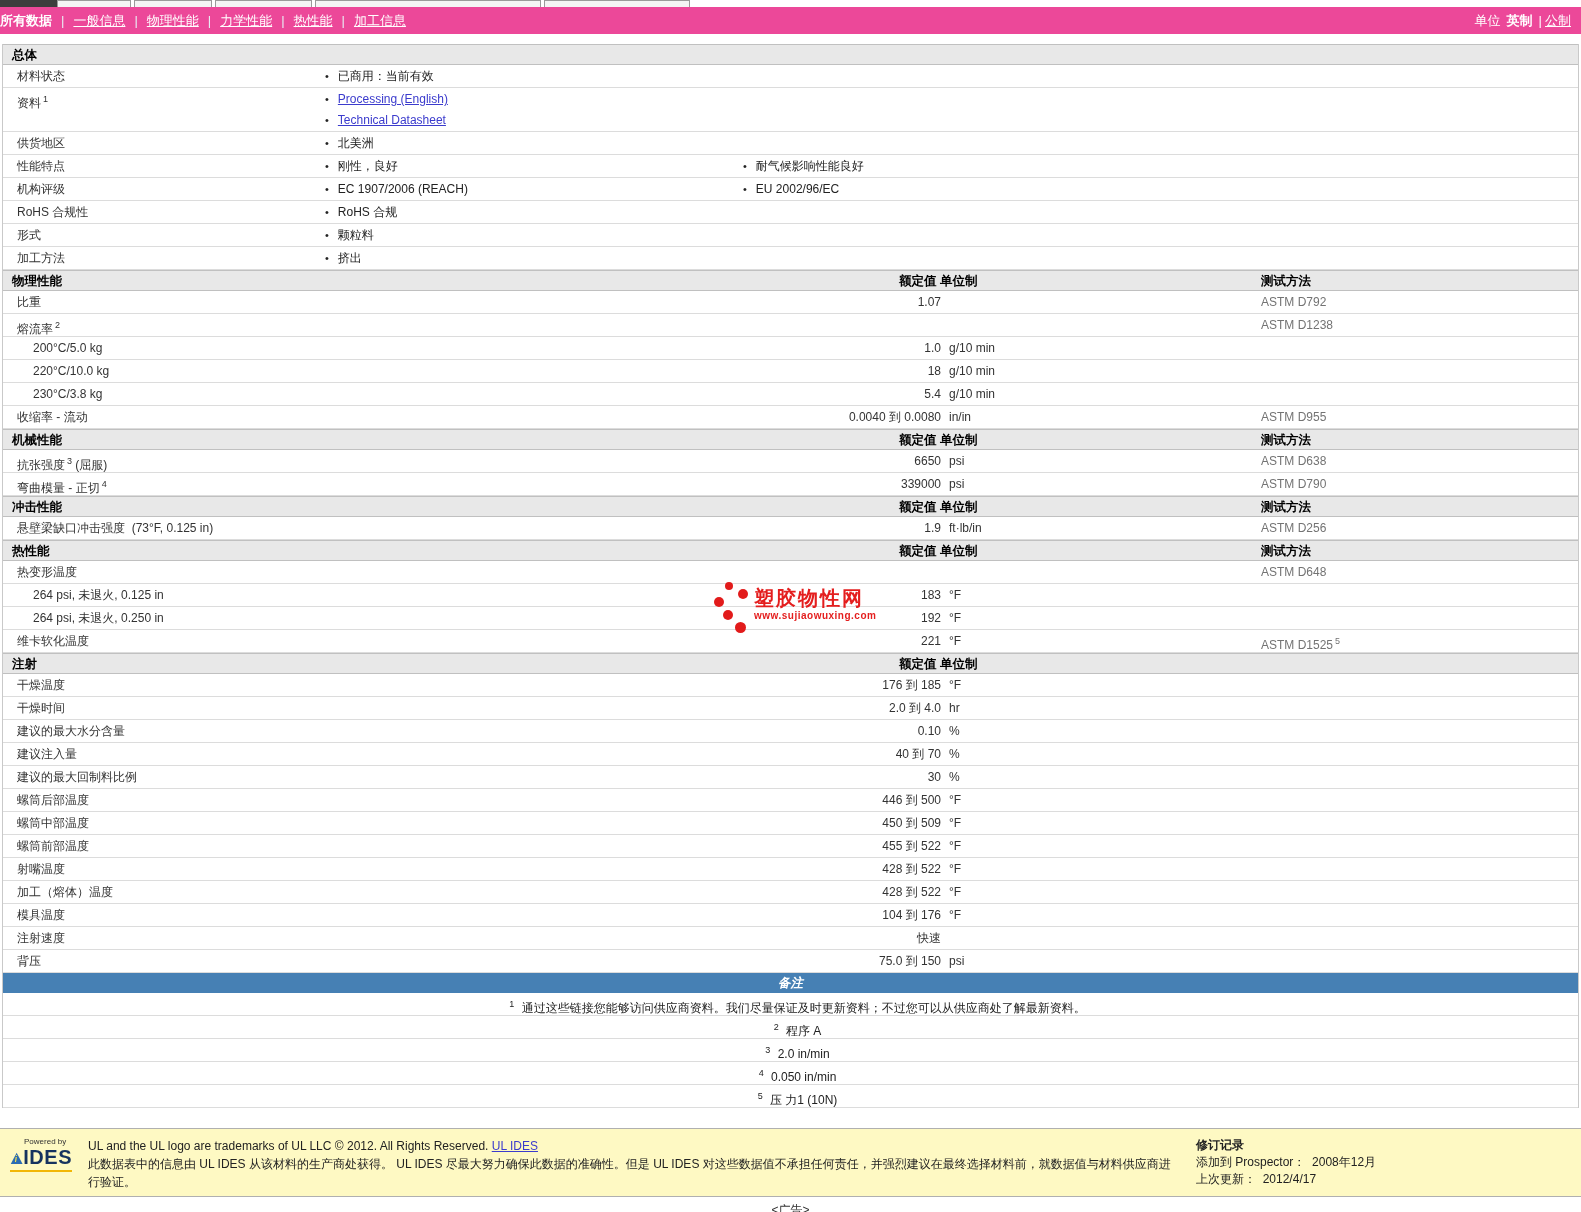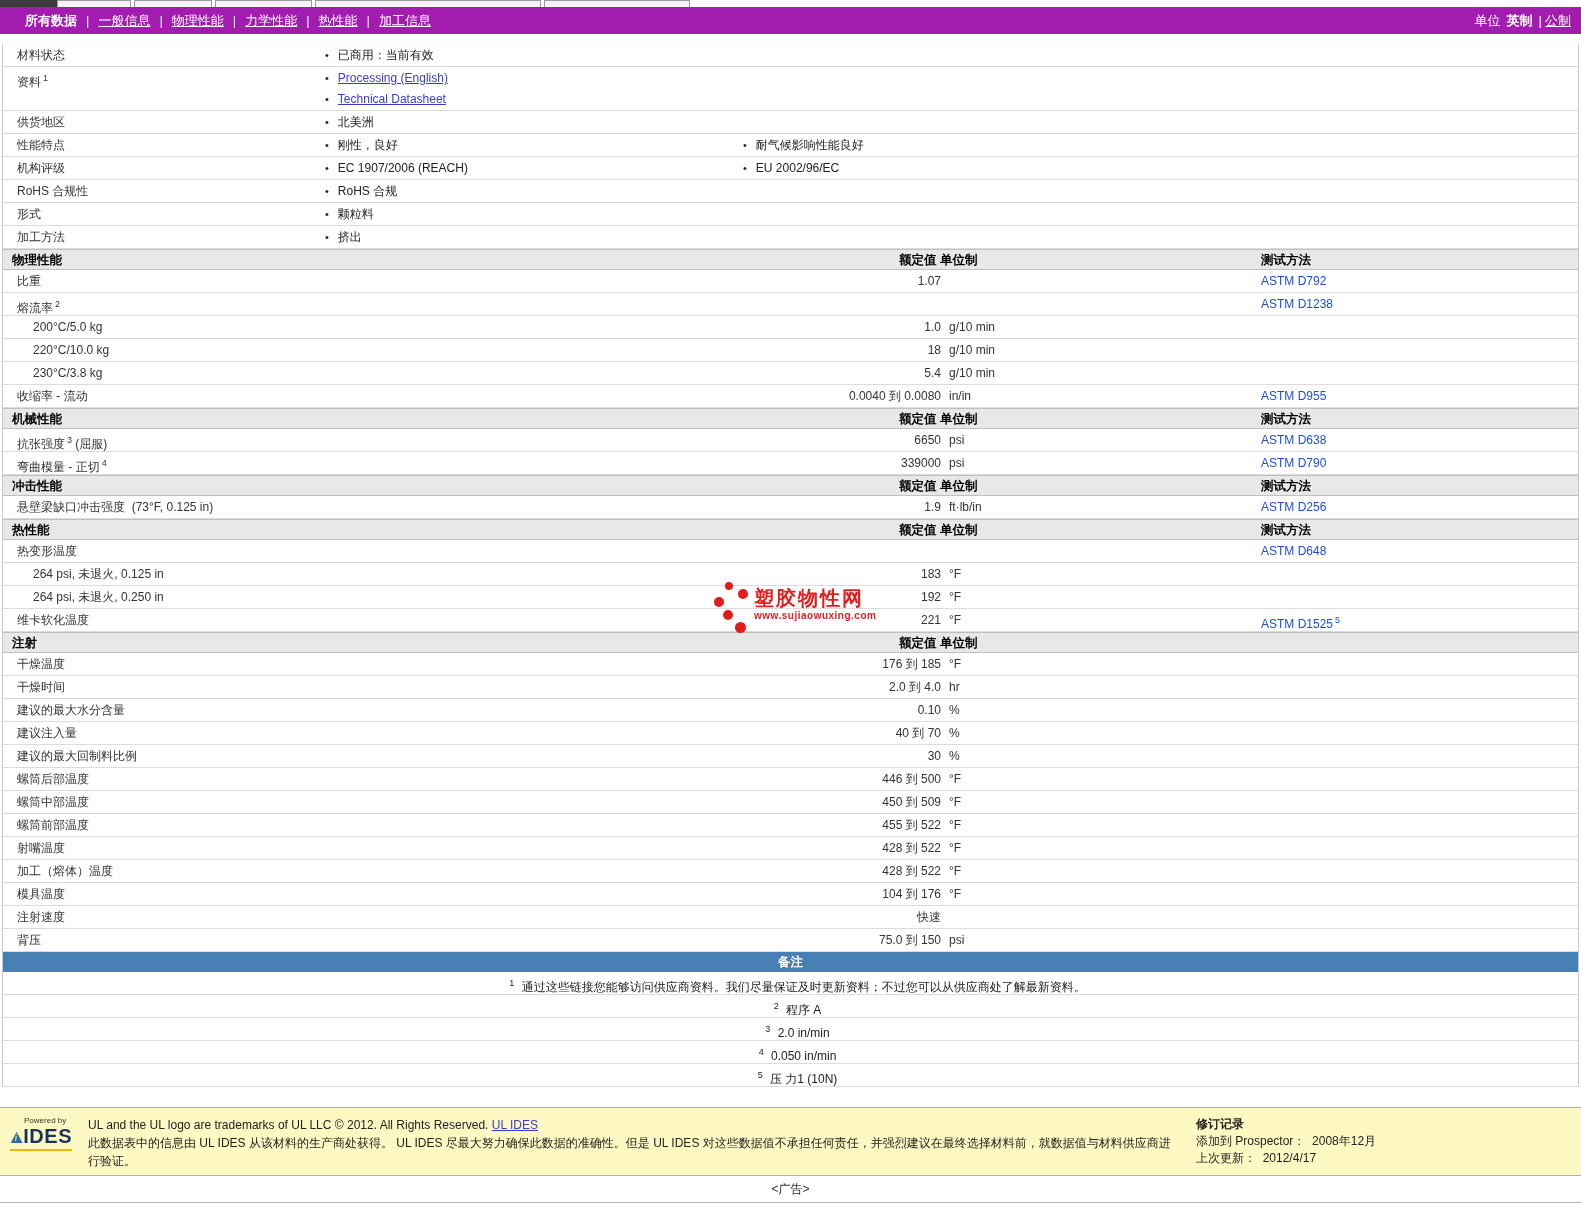--- a/index.html
+++ b/index.html
@@ -10,21 +10,21 @@
     background: #fff;
   }
   .page { width: 1581px; height: 1212px; position: relative; background: #fff; overflow: hidden; }
 
   
   .stub-row { position: relative; height: 7px; background: #fff; }
   .stub { position: absolute; top: 0; height: 7px; background: #f4f4f4; border: 1px solid #9a9a9a; border-bottom: none; }
   .stub.dark { background: #3d3d3d; border-color: #3d3d3d; }
 
   
-  .navbar { position: relative; height: 27px; background: #a21caf; color: #fff; line-height: 27px; padding-left: 25px; font-size: 13px; }
+  .navbar { position: relative; height: 27px; background: #ec4899; color: #fff; line-height: 27px; font-size: 13px; }
   .nav-tab { cursor: pointer; }
   .nav-tab.active { font-weight: bold; }
   .nav-tab.link { text-decoration: underline; }
   .nav-sep { margin: 0 9px; color: #e8eef5; }
   .nav-units { position: absolute; right: 10px; top: 0; }
   .nav-units .units-label { margin-right: 6px; }
   .nav-units .unit-current { font-weight: bold; }
   .nav-units .unit-sep { margin: 0 3px 0 6px; }
   .nav-units .unit-alt { text-decoration: underline; cursor: pointer; }
 
@@ -35,31 +35,31 @@
   .col-value-label { position: absolute; left: 896px; }
   .col-method-label { position: absolute; left: 1258px; }
 
   .row { position: relative; height: 23px; border-bottom: 1px solid #dcdcdc; background: #fff; }
   .lab { display: inline-block; padding-left: 14px; line-height: 23px; color: #333; white-space: pre; }
   .lab.indent { padding-left: 30px; }
   sup { font-size: 9px; margin-left: 2px; }
 
   .cell-value { position: absolute; left: 720px; width: 218px; text-align: right; line-height: 23px; top: 0; color: #333; }
   .cell-unit  { position: absolute; left: 946px; line-height: 23px; top: 0; color: #333; }
-  .cell-method{ position: absolute; left: 1258px; line-height: 23px; top: 0; color: #1d4ed8; }
+  .cell-method{ position: absolute; left: 1258px; line-height: 23px; top: 0; color: #737373; }
 
   .bullet-item { position: absolute; line-height: 20px; white-space: nowrap; }
   .bullet-item.bcol1 { left: 322px; }
   .bullet-item.bcol2 { left: 740px; }
   .dot { margin-right: 9px; font-size: 11px; }
   .btext { color: #222; }
   .blink { color: #3b3bcd; text-decoration: underline; cursor: pointer; }
 
   
-  .notes-bar { height: 20px; line-height: 20px; background: #4680b4; color: #fff; font-weight: bold; text-align: center; font-size: 12.5px; }
+  .notes-bar { height: 20px; line-height: 20px; background: #4680b4; color: #fff; font-weight: bold; text-align: center; font-size: 12.5px; font-style: italic; }
   .note-row { position: relative; height: 23px; line-height: 23px; border-bottom: 1px solid #dcdcdc; padding-left: 14px; color: #222; text-align: center; }
   .note-row sup { margin-right: 4px; margin-left: 0; }
 
   
   .footer-band { margin-top: 20px; border-top: 1px solid #b0b0b0; border-bottom: 1px solid #b0b0b0; position: relative; height: 69px; background: #fef9c3; }
   .ides-logo { position: absolute; left: 10px; top: 8px; width: 70px; }
   .powered { font-size: 8px; color: #333; display: block; margin-left: 14px; }
   .brand-row { display: flex; align-items: center; border-bottom: 2px solid #f2b705; padding-bottom: 1px; width: 62px; }
   .brand { font-weight: bold; font-size: 20px; color: #16335f; letter-spacing: 0.5px; }
   .footer-text { margin-left: 88px; padding-top: 8px; width: 1090px; line-height: 18px; color: #222; }
@@ -94,20 +94,21 @@
 
   <div class="navbar">
     <span><span class="nav-tab active">所有数据</span><span class="nav-sep">|</span><span class="nav-tab link">一般信息</span><span class="nav-sep">|</span><span class="nav-tab link">物理性能</span><span class="nav-sep">|</span><span class="nav-tab link">力学性能</span><span class="nav-sep">|</span><span class="nav-tab link">热性能</span><span class="nav-sep">|</span><span class="nav-tab link">加工信息</span></span>
     <span class="nav-units">
       <span class="units-label">单位</span><span class="unit-current">英制</span><span class="unit-sep">|</span><span class="unit-alt">公制</span>
     </span>
   </div>
 
   <div class="table-wrap">
     <div>
+        <div class="sec-header"><span class="sec-title">总体</span></div>
         <div class="row"><span class="lab">材料状态</span><div class="bullet-item bcol1" style="top: 1px; text-align: center;"><span class="dot">•</span><span class="btext">已商用：当前有效</span></div></div>
         <div class="row" style="height: 44px;"><span class="lab">资料<sup>1</sup></span><div class="bullet-item bcol1" style="top: 1px;"><span class="dot">•</span><span class="blink">Processing (English)</span></div><div class="bullet-item bcol1" style="top: 22px;"><span class="dot">•</span><span class="blink">Technical Datasheet</span></div></div>
         <div class="row"><span class="lab">供货地区</span><div class="bullet-item bcol1" style="top: 1px;"><span class="dot">•</span><span class="btext">北美洲</span></div></div>
         <div class="row"><span class="lab">性能特点</span><div class="bullet-item bcol1" style="top: 1px;"><span class="dot">•</span><span class="btext">刚性，良好</span></div><div class="bullet-item bcol2" style="top: 1px;"><span class="dot">•</span><span class="btext">耐气候影响性能良好</span></div></div>
         <div class="row"><span class="lab">机构评级</span><div class="bullet-item bcol1" style="top: 1px;"><span class="dot">•</span><span class="btext">EC 1907/2006 (REACH)</span></div><div class="bullet-item bcol2" style="top: 1px;"><span class="dot">•</span><span class="btext">EU 2002/96/EC</span></div></div>
         <div class="row"><span class="lab">RoHS 合规性</span><div class="bullet-item bcol1" style="top: 1px;"><span class="dot">•</span><span class="btext">RoHS 合规</span></div></div>
         <div class="row"><span class="lab">形式</span><div class="bullet-item bcol1" style="top: 1px;"><span class="dot">•</span><span class="btext">颗粒料</span></div></div>
         <div class="row"><span class="lab">加工方法</span><div class="bullet-item bcol1" style="top: 1px;"><span class="dot">•</span><span class="btext">挤出</span></div></div>
         <div class="sec-header"><span class="sec-title">物理性能</span><span class="col-value-label">额定值 单位制</span><span class="col-method-label">测试方法</span></div>
         <div class="row"><span class="lab">比重</span><span class="cell-value">1.07</span><span class="cell-method">ASTM D792</span></div>

